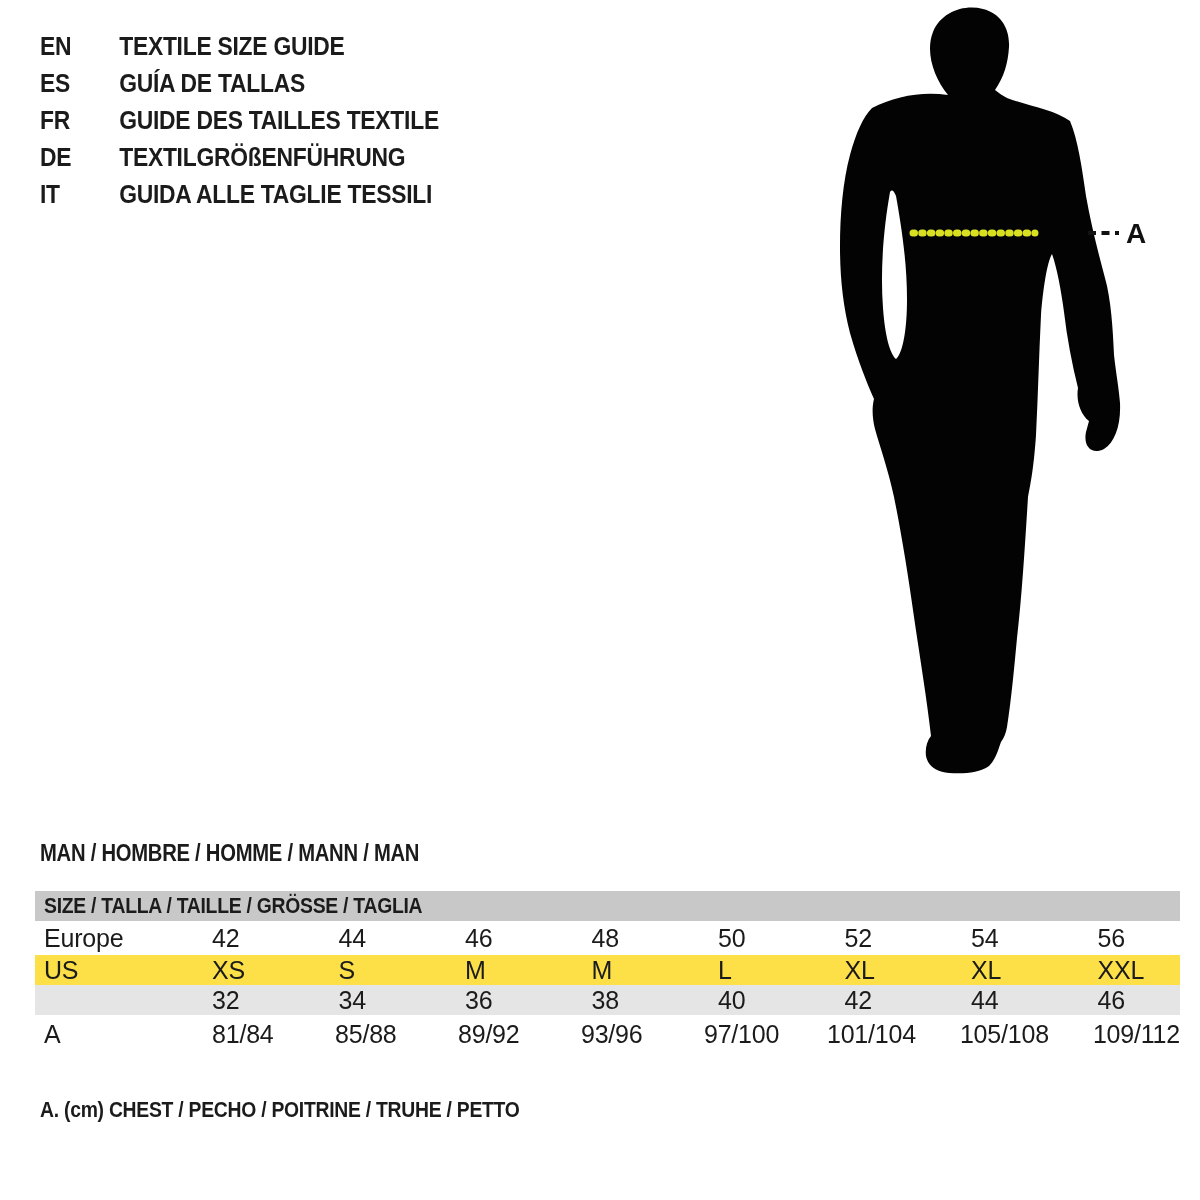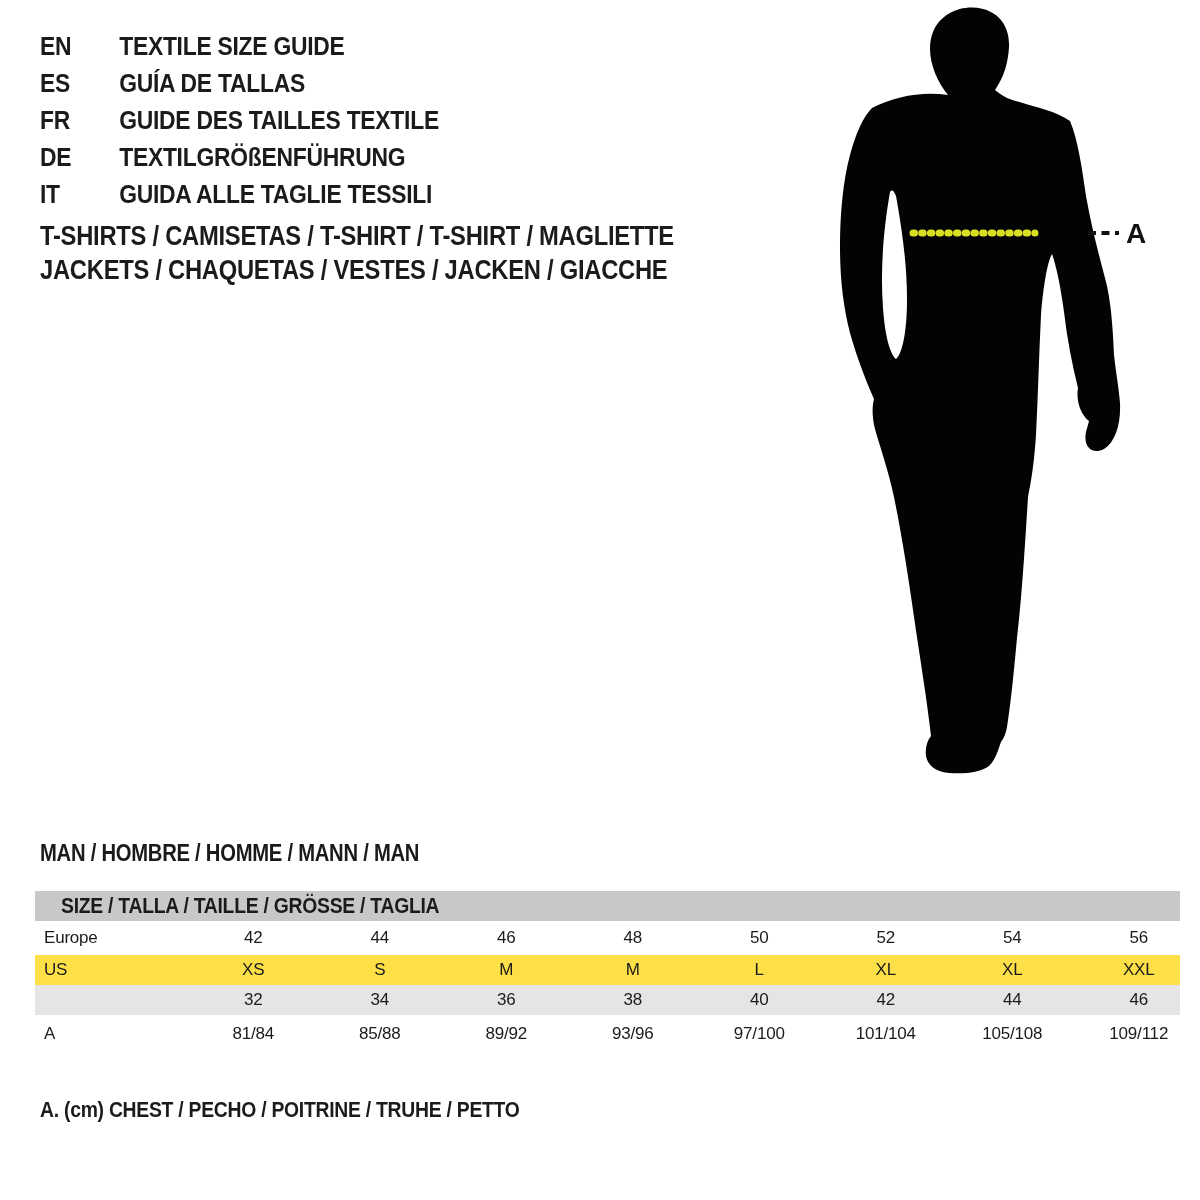--- a/index.html
+++ b/index.html
@@ -25,30 +25,30 @@
   .figure-wrap { position:absolute; left:820px; top:0px; width:380px; height:800px; }
   .figure-wrap svg { display:block; width:380px; height:800px; }
 
   
   .section-title { position:absolute; left:40px; top:840px; font-size:23px;
                    font-weight:bold; letter-spacing:-0.3px; white-space:nowrap; }
 
   
   .size-table { position:absolute; left:35px; top:891px; width:1145px; }
   .t-header { height:30px; background:#c8c8c8; display:flex; align-items:center;
-              padding-left:26px; box-sizing:border-box; }
+              padding-left:9px; box-sizing:border-box; }
   .t-header span { font-size:22px; font-weight:bold; letter-spacing:-0.3px; white-space:nowrap; }
   .t-row { display:grid; grid-template-columns:133px repeat(8, 1fr); align-items:center;
-           font-size:17px; letter-spacing:-0.2px;gap:44px; }
+           font-size:25px; letter-spacing:-0.2px;gap:44px; }
   .t-row.r0 { height:34px; }
   .t-row.r1 { height:30px; background:#fde047; }
   .t-row.r2 { height:30px; background:#e5e5e5; }
   .t-row.r3 { height:38px; }
   .t-label { padding-left:9px; text-align:left; }
-  .t-cell { text-align:center; }
+  .t-cell { text-align:left; }
 
   
   .footer-note { position:absolute; left:40px; top:1097px; font-size:22px;
                  font-weight:bold; letter-spacing:-0.3px; white-space:nowrap; }
 </style>
 </head>
 <body>
 
 <div class="canvas">
 
@@ -68,24 +68,20 @@
     <div class="lang-row">
       <span class="lang-code">DE</span>
       <span class="lang-label">TEXTILGRÖßENFÜHRUNG</span>
     </div>
     <div class="lang-row">
       <span class="lang-code">IT</span>
       <span class="lang-label">GUIDA ALLE TAGLIE TESSILI</span>
     </div>
   </div>
 
-  <div class="categories">
-    <div class="cat-line condensed">T-SHIRTS / CAMISETAS / T-SHIRT / T-SHIRT / MAGLIETTE</div>
-    <div class="cat-line condensed">JACKETS / CHAQUETAS / VESTES / JACKEN / GIACCHE</div>
-  </div>
 
   <div class="figure-wrap">
     <svg viewBox="0 0 380 800">
       <path fill-rule="evenodd" d="M128,95
                C114,78 105,52 113,32
                C121,12 144,4 163,9
                C180,13 190,28 189,47
                C188,63 184,77 175,90
                C179,93 183,96 187,98
                C209,106 235,110 250,121

